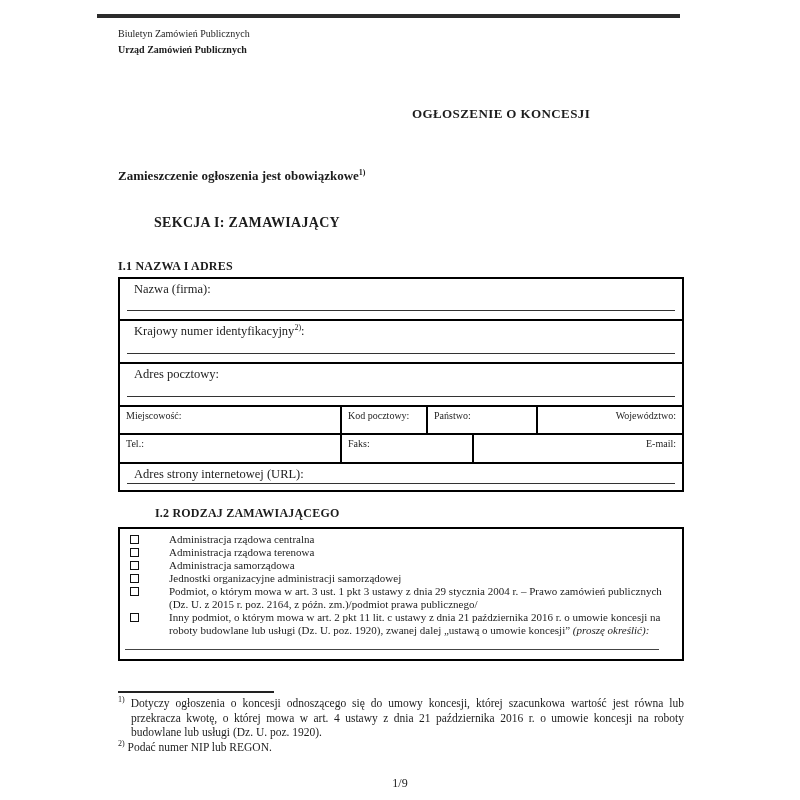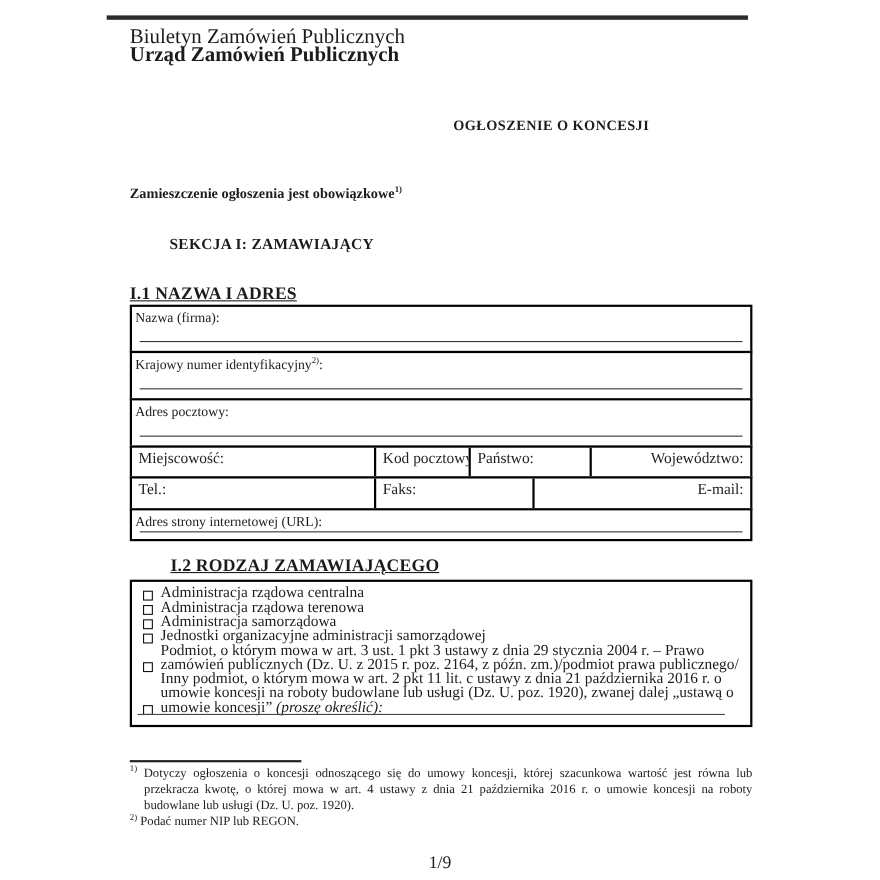--- a/index.html
+++ b/index.html
@@ -3,58 +3,58 @@
 <meta charset="utf-8">
 <style>
   * { margin:0; padding:0; box-sizing:border-box; }
   html,body { background:#ffffff; }
   body { width:800px; height:800px; font-family:"Liberation Serif","DejaVu Serif",serif; color:#1c1c1c; }
   .page { position:relative; width:800px; height:800px; background:#fff; overflow:hidden; }
   .abs { position:absolute; }
 
   .top-rule { left:97px; top:14px; width:583px; height:4px; background:#2b2b2b; }
 
-  .header-block { left:118px; top:26px; font-size:19px; line-height:16px; }
+  .header-block { left:118px; top:26px; font-size:10px; line-height:16px; }
   .header-line2 { font-weight:bold; }
 
   .doc-title { left:412px; top:106px; font-size:13px; font-weight:bold; letter-spacing:0.4px; white-space:nowrap; }
 
   .notice { left:118px; top:168px; font-size:13px; font-weight:bold;text-align:center; }
 
   .sec-heading { left:118px; top:215px; font-size:14px; font-weight:bold; letter-spacing:0.3px;margin-left:36px; }
-  .sub-heading { font-size:16px; font-weight:bold; letter-spacing:0.2px;text-decoration:underline; }
+  .sub-heading { font-size:12px; font-weight:bold; letter-spacing:0.2px; }
   .i1-heading { left:118px; top:259px; }
   .i2-heading { left:118px; top:506px;margin-left:37px; }
 
   sup { font-size:8px; vertical-align:super; line-height:0; }
 
   .i1-table { left:118px; top:277px; width:566px; }
   .trow { position:relative; border:2px solid #000; margin-top:-2px; background:#fff; }
   .trow:first-child { margin-top:0; }
-  .tlabel { font-size:12.5px; padding:3px 3px; white-space:nowrap; }
+  .tlabel { font-size:12.5px; padding:3px 14px; white-space:nowrap; }
   .fill { position:absolute; left:7px; right:7px; border-bottom:1.2px solid #333; }
   .r-tall { height:44px; } .r-tall2 { height:45px; }
   .r-short { height:30px; } .r-short2 { height:31px; }
   .fill-b8 { bottom:8px; } .fill-b6 { bottom:6px; }
   .cells { display:flex; height:100%; }
-  .cell { border-right:2px solid #000; font-size:14px; padding:3px 6px; white-space:nowrap; overflow:hidden; }
+  .cell { border-right:2px solid #000; font-size:10px; padding:3px 6px; white-space:nowrap; overflow:hidden; }
   .cell:last-child { border-right:none; flex:1;text-align:right; }
 
   .i2-box { left:118px; top:527px; width:566px; height:134px; border:2px solid #000; padding:4px 8px 0 8px; background:#fff; }
-  .opt { display:flex; align-items:flex-end; font-size:14px; line-height:13px; }
+  .opt { display:flex; align-items:flex-start; font-size:11px; line-height:13px;gap:23px; }
   .cb { flex:0 0 auto; width:9px; height:9px; border:1.5px solid #111; margin:1.5px 7px 0 2px; background:#fff; }
   .opt-label { flex:1; }
   .opt-label i { font-style:italic; }
   .i2-fill { position:absolute; left:5px; right:23px; bottom:9px; border-bottom:1.2px solid #444; }
 
   .fn-rule { left:118px; top:691px; width:156px; height:2px; background:#222; }
   .footnotes { left:118px; top:696px; width:566px; }
   .fn { font-size:11.5px; line-height:14.5px; text-align:justify; padding-left:13px; text-indent:-13px; }
 
-  .page-footer { left:0; top:776px; width:800px; text-align:center; font-size:16px; }
+  .page-footer { left:0; top:776px; width:800px; text-align:center; font-size:12px; }
 </style>
 </head>
 <body>
 
 <div class="page">
 
   <div class="abs top-rule"></div>
 
   <div class="abs header-block">
     <div class="header-line1">Biuletyn Zamówień Publicznych</div>
@@ -95,21 +95,21 @@
         <div class="cell" style="width:222px"><span>Miejscowość:</span></div>
         <div class="cell" style="width:86px"><span>Kod pocztowy:</span></div>
         <div class="cell" style="width:110px"><span>Państwo:</span></div>
         <div class="cell"><span>Województwo:</span></div>
       </div>
     </div>
 
     <div class="trow r-short2">
       <div class="cells">
         <div class="cell" style="width:222px"><span>Tel.:</span></div>
-        <div class="cell" style="width:144px"><span>Faks:</span></div>
+        <div class="cell" style="width:132px"><span>Faks:</span></div>
         <div class="cell"><span>E-mail:</span></div>
       </div>
     </div>
 
     <div class="trow r-short">
       <div class="tlabel">Adres strony internetowej (URL):</div>
       <div class="fill fill-b6"></div>
     </div>
 
   </div>

